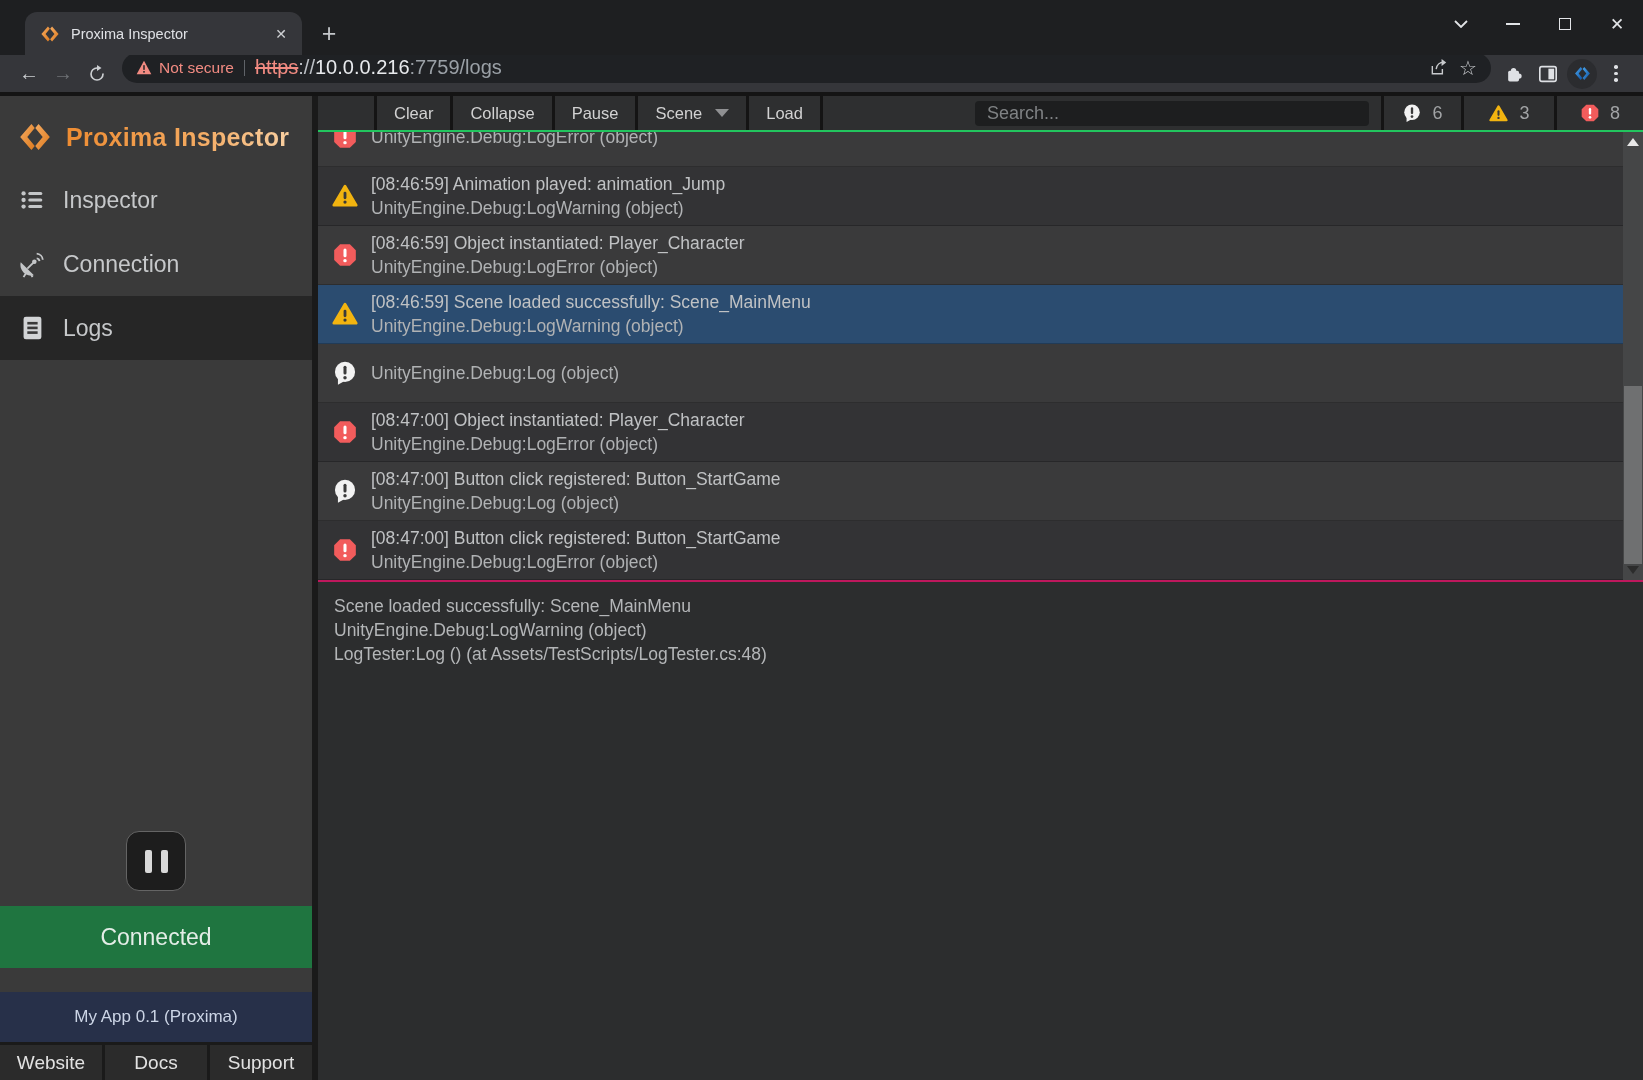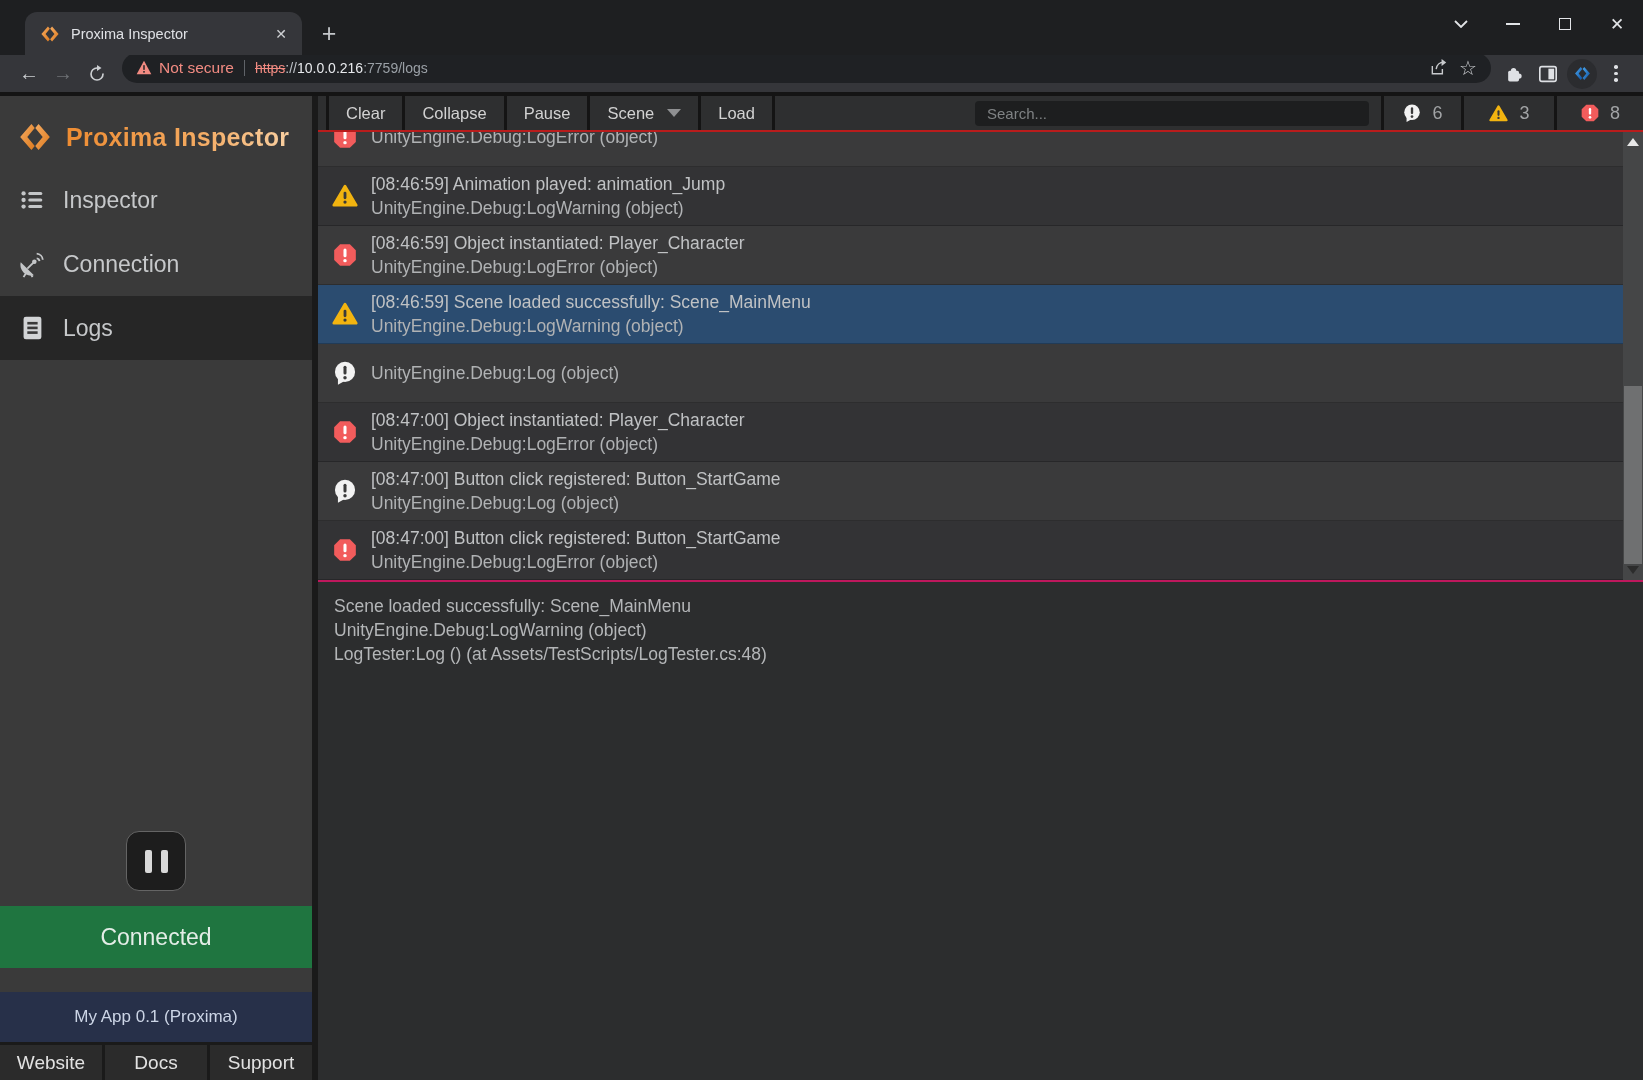--- a/index.html
+++ b/index.html
@@ -23,21 +23,21 @@
 
   .address-bar { height:37px; background:#35363a; display:flex; align-items:center; padding:0 10px 0 12px; }
   .nav-btn { width:34px; height:30px; display:flex; align-items:center; justify-content:center;
              font-size:20px; color:#cdd0d3; flex:none; }
   .nav-btn.disabled { color:#6f7276; }
   .omnibox { flex:1; height:30px; margin:0 6px 12px 8px; background:#1f2124; border-radius:15px;
              display:flex; align-items:center; padding:0 8px 0 14px; min-width:0; }
   .warn-tri { margin-right:7px; flex:none; }
   .not-secure { color:#f28b82; font-size:15.5px; margin-right:10px; flex:none; }
   .omni-divider { width:1px; height:16px; background:#5f6368; margin-right:10px; flex:none; }
-  .url { font-size:14px; white-space:nowrap; overflow:hidden; flex:1; }
+  .url { font-size:20px; white-space:nowrap; overflow:hidden; flex:1; }
   .url .scheme { color:#f28b82; text-decoration:line-through; }
   .url .sep { color:#bdc1c6; }
   .url .host { color:#e8eaed; }
   .url .rest { color:#9aa0a6; }
   .omni-icon { width:30px; height:28px; display:flex; align-items:center; justify-content:center; flex:none; }
   .star-glyph { color:#c8cacd; font-size:20px; }
   .chrome-icon { width:34px; height:30px; display:flex; align-items:center; justify-content:center; flex:none; }
   .avatar { width:30px; height:30px; border-radius:50%; background:#2b2c2f; display:flex;
             align-items:center; justify-content:center; }
   .menu-dots { display:flex; flex-direction:column; gap:3px; }
@@ -66,31 +66,31 @@
   .pause-btn i { width:7px; height:23px; background:#d9d9d9; border-radius:2px; }
   .connected-bar { height:62px; background:#1f7540; color:#e4ede7; font-size:23px;
                    display:flex; align-items:center; justify-content:center; flex:none; }
   .appinfo-bar { height:50px; background:#273049; color:#ccd5e6; font-size:17px;
                  display:flex; align-items:center; justify-content:center; flex:none;margin-top:24px; }
   .side-footer { height:38px; background:#1a1a1a; display:flex; gap:3px; padding-top:3px; flex:none; }
   .footer-link { flex:1; background:#2b2b2b; color:#e2e2e2; font-size:19px;
                  display:flex; align-items:center; justify-content:center; }
 
   
-  .toolbar { height:36px; background:#2e2f30; border-bottom:2px solid #b91c1c; display:flex;
-             align-items:stretch; font-size:16.5px; color:#d2d2d2; flex:none; }
+  .toolbar { height:36px; background:#2e2f30; border-bottom:2px solid #22c55e; display:flex;
+             align-items:stretch; font-size:16.5px; color:#d2d2d2; flex:none;padding-left:48px; }
   .t-edge { width:8px; flex:none; }
   .t-sep { width:3px; background:#141414; flex:none; }
   .t-btn { display:flex; align-items:center; padding:0 17px; gap:13px; flex:none; }
   .caret-down { width:0; height:0; border-left:7px solid transparent; border-right:7px solid transparent;
                 border-top:8px solid #8f9092; }
   .t-space { flex:1; }
   .search-wrap { display:flex; align-items:center; padding-right:12px; flex:none; }
   .search-input { width:394px; height:25px; background:#1d1e1f; border:none; border-radius:4px;
-                  color:#cfcfcf; padding:0 12px; font-size:15px; font-family:inherit; outline:none; }
+                  color:#cfcfcf; padding:0 12px; font-size:18px; font-family:inherit; outline:none; }
   .search-input::placeholder { color:#7f8284; }
   .badge { display:flex; align-items:center; justify-content:center; gap:10px; color:#a2a4a6;
            font-size:18px; flex:none; }
   .badge.b-info { width:77px; } .badge.b-warn { width:90px; } .badge.b-err { width:86px; }
 
   
   .log-list { height:450px; position:relative; overflow:hidden; border-bottom:2px solid #be185d; flex:none; }
   .log-rows { margin-right:20px; }
   .log-row { height:59px; display:flex; align-items:center; padding-left:14px; gap:13px;
              border-bottom:1px solid rgba(0,0,0,.22); }

